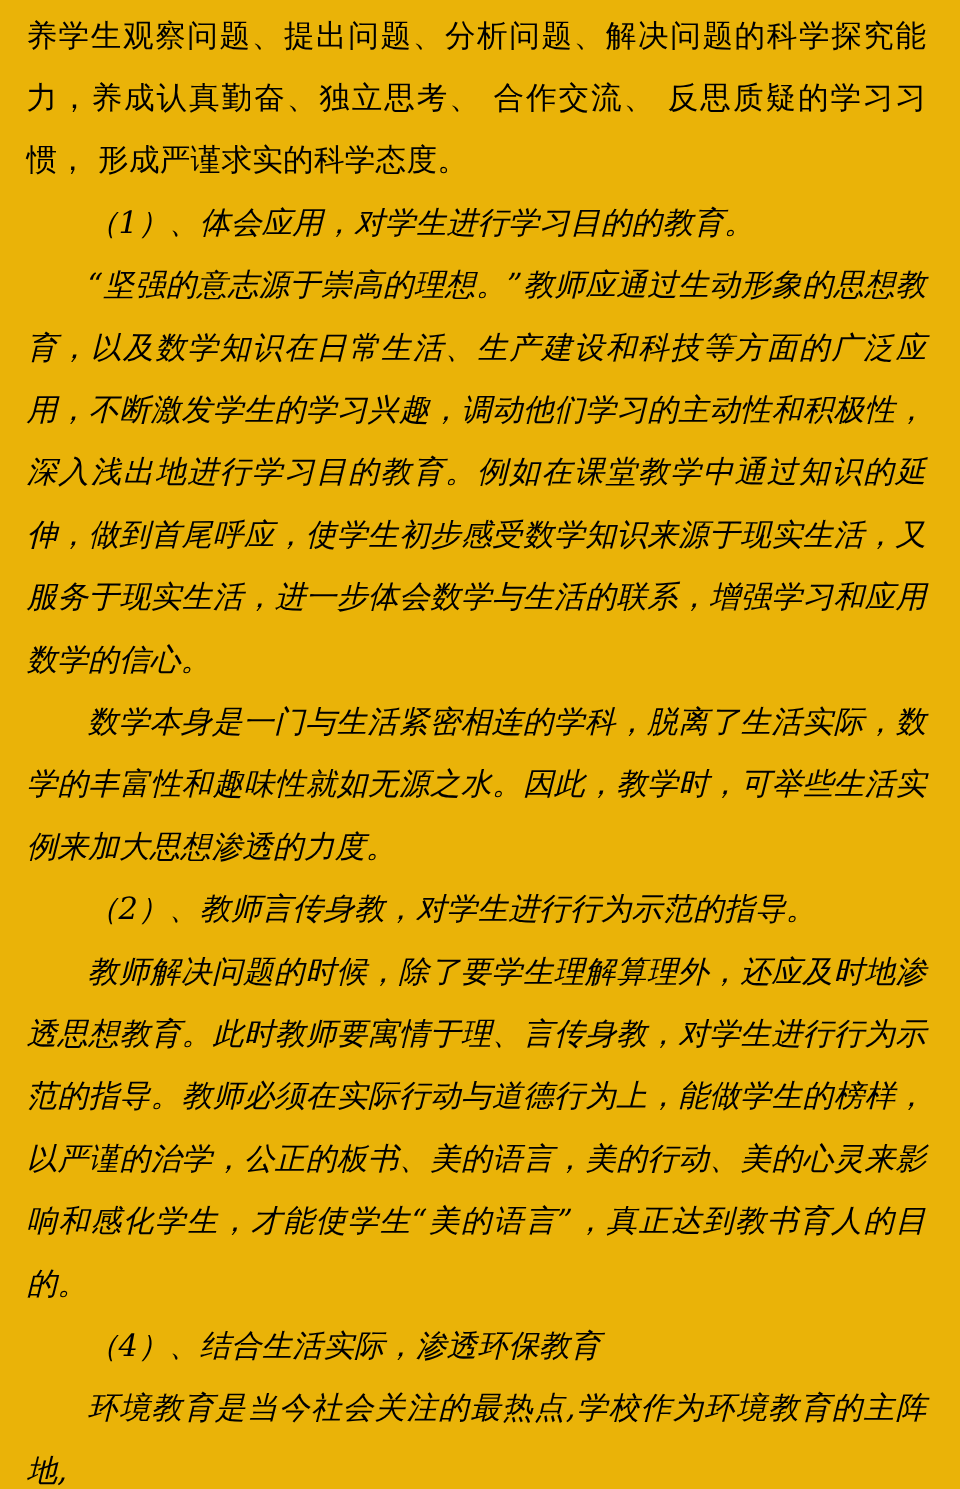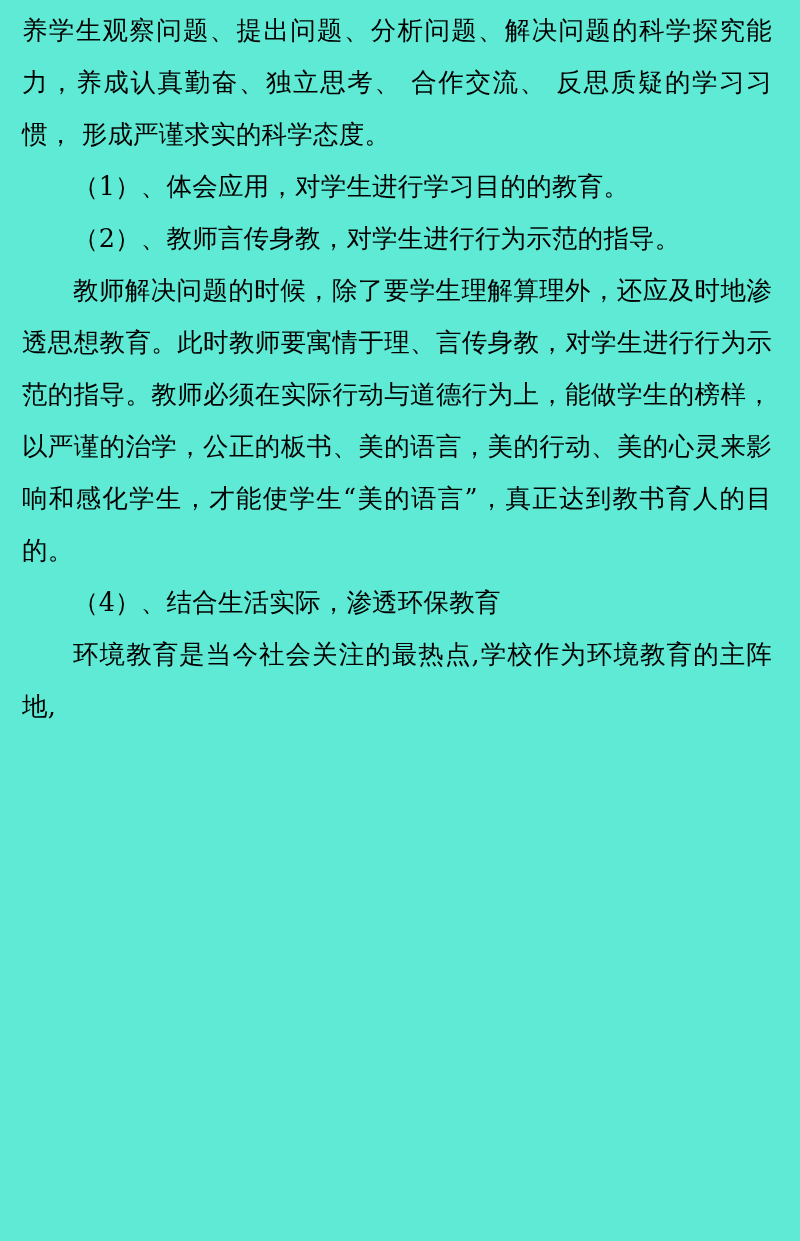--- a/index.html
+++ b/index.html
@@ -12,41 +12,44 @@
     height: 1241px;
     font-family: "DejaVu Serif", "Liberation Serif", serif;
     color: #000000;
     overflow: hidden;
   }
   .page {
     box-sizing: border-box;
     width: 800px;
     height: 1241px;
     padding: 4px 28px 0 22px;
-    background: #5eead4;
+    background: #eab308;
   }
   .para {
     font-size: 25.5px;
     line-height: 52px;
     text-align: justify;
     text-justify: inter-ideograph;
     letter-spacing: 0.2px;
     margin: 0;
     white-space: pre-wrap;
   }
   .indent {
     text-indent: 2em;
+    font-style: italic;
   }
   .noindent {
     text-indent: 0;
   }
 </style>
 </head>
 <body>
 
 <div class="page">
   <p class="para noindent">养学生观察问题、提出问题、分析问题、解决问题的科学探究能力，养成认真勤奋、独立思考、 合作交流、 反思质疑的学习习惯， 形成严谨求实的科学态度。</p>
   <p class="para indent">（1）、体会应用，对学生进行学习目的的教育。</p>
+  <p class="para indent">“坚强的意志源于崇高的理想。”教师应通过生动形象的思想教育，以及数学知识在日常生活、生产建设和科技等方面的广泛应用，不断激发学生的学习兴趣，调动他们学习的主动性和积极性，深入浅出地进行学习目的教育。例如在课堂教学中通过知识的延伸，做到首尾呼应，使学生初步感受数学知识来源于现实生活，又服务于现实生活，进一步体会数学与生活的联系，增强学习和应用数学的信心。</p>
+  <p class="para indent">数学本身是一门与生活紧密相连的学科，脱离了生活实际，数学的丰富性和趣味性就如无源之水。因此，教学时，可举些生活实例来加大思想渗透的力度。</p>
   <p class="para indent">（2）、教师言传身教，对学生进行行为示范的指导。</p>
   <p class="para indent">教师解决问题的时候，除了要学生理解算理外，还应及时地渗透思想教育。此时教师要寓情于理、言传身教，对学生进行行为示范的指导。教师必须在实际行动与道德行为上，能做学生的榜样，以严谨的治学，公正的板书、美的语言，美的行动、美的心灵来影响和感化学生，才能使学生“美的语言”，真正达到教书育人的目的。</p>
   <p class="para indent">（4）、结合生活实际，渗透环保教育</p>
   <p class="para indent">环境教育是当今社会关注的最热点,学校作为环境教育的主阵地,</p>
 </div>
 
 </body></html>

